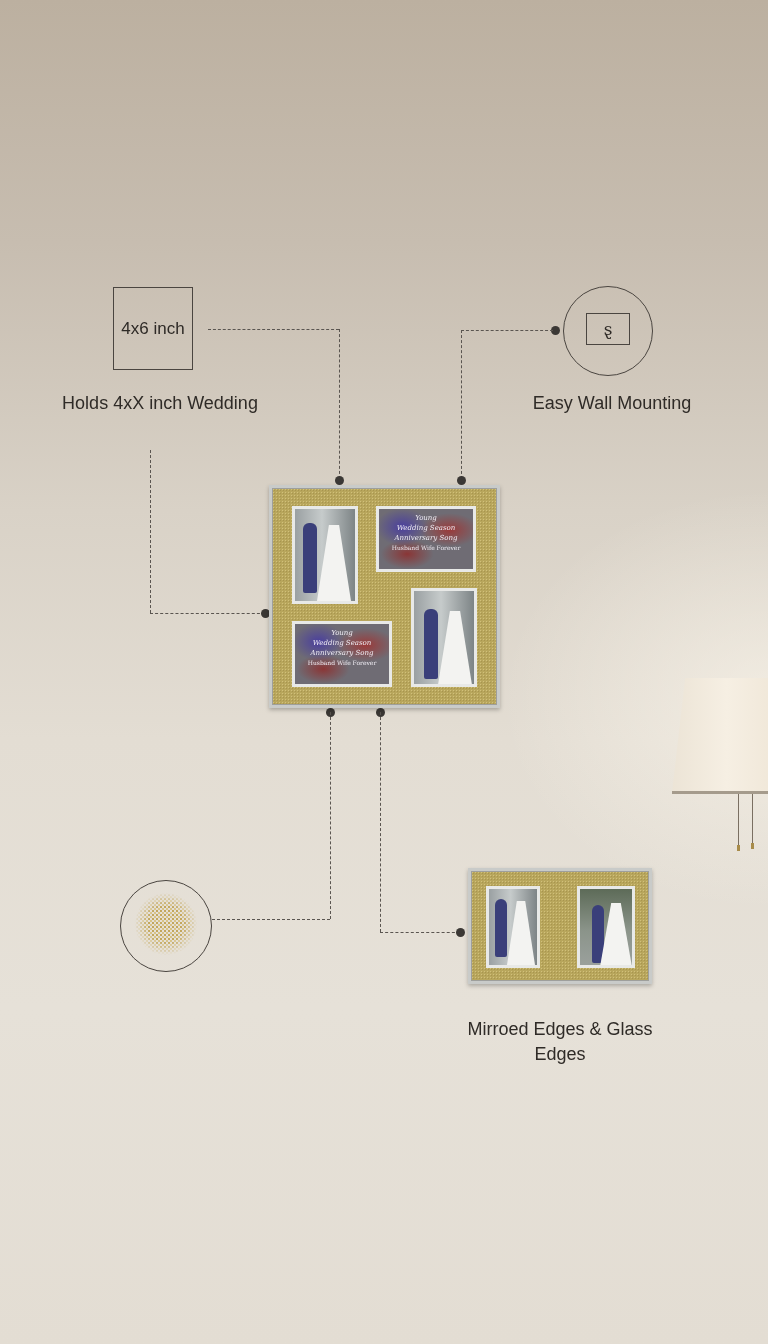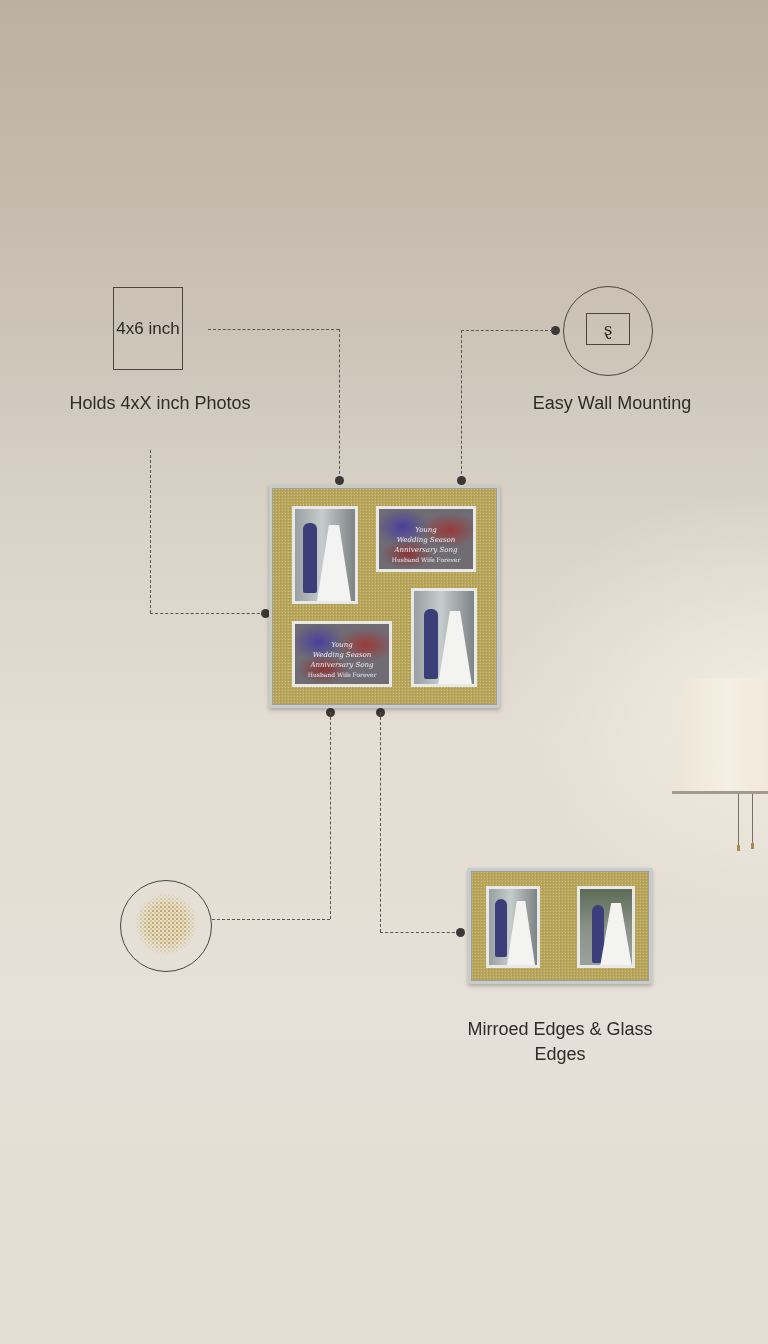--- a/index.html
+++ b/index.html
@@ -11,21 +11,21 @@
       radial-gradient(ellipse 380px 300px at 768px 700px, rgba(255,250,240,0.55), rgba(255,250,240,0) 70%),
       linear-gradient(180deg, #bcb0a0 0%, #c7bdb0 18%, #d9d2c7 38%, #e3ddd3 55%, #e6e1d8 75%, #e3ddd3 100%);
   }
   .label {
     position: absolute; text-align: center; font-size: 18px; line-height: 25px; color: #2f2b27;
   }
   .dash-h { position: absolute; height: 0; border-top: 1.5px dashed #5a5550; }
   .dash-v { position: absolute; width: 0; border-left: 1.5px dashed #5a5550; }
   .dot { position: absolute; width: 9px; height: 9px; border-radius: 50%; background: #3b3835; }
   .size-box {
-    position: absolute; left: 113px; top: 287px; width: 70px; height: 83px;
+    position: absolute; left: 113px; top: 287px; width: 80px; height: 83px;
     border: 1.5px solid #4a4540; box-sizing: border-box;
     display: flex; align-items: center; justify-content: center; font-size: 17px;
   }
   .circle {
     position: absolute; border: 1.5px solid #4a4540; border-radius: 50%; box-sizing: border-box;
   }
   .hook-rect {
     position: absolute; left: 22px; top: 26px; width: 44px; height: 32px;
     border: 1.5px solid #4a4540; box-sizing: border-box;
     display:flex; align-items:center; justify-content:center;
@@ -55,21 +55,21 @@
   }
   .photo .groom { position: absolute; background: #3a3f7a; border-radius: 6px 6px 2px 2px; }
   .photo .bride { position: absolute; background: #f3f3f1; clip-path: polygon(35% 0, 65% 0, 100% 100%, 0 100%); }
   .photo.card {
     background:
       radial-gradient(ellipse 40% 45% at 25% 30%, #4a3f9e 0%, transparent 70%),
       radial-gradient(ellipse 45% 40% at 75% 35%, #9a3a3a 0%, transparent 70%),
       radial-gradient(ellipse 40% 35% at 30% 75%, #8a3636 0%, transparent 70%),
       #6f6c74;
     color: #f1eef5; font-family: "DejaVu Serif", serif; font-style: italic; font-size: 7px;
-    text-align: center; line-height: 10px; padding-top: 16px;
+    text-align: center; line-height: 10px; padding-top: 4px;
   }
   .lamp-shade {
     position: absolute; left: 672px; top: 678px; width: 110px; height: 115px;
     background: linear-gradient(90deg, #ece4d6 0%, #f6efe3 50%, #efe6d7 100%);
     clip-path: polygon(12% 0, 100% 0, 100% 100%, 0 100%);
   }
   .lamp-rim { position: absolute; left: 672px; top: 791px; width: 96px; height: 3px; background: #a59b8c; }
   .lamp-chain { position: absolute; width: 1px; background: #7a6f62; }
   .lamp-pull { position: absolute; width: 3px; height: 6px; background: #a88c4a; }
 </style>
@@ -95,21 +95,21 @@
 
 <div class="dot" style="left:376px; top:708px;"></div>
 <div class="dash-v" style="left:380px; top:712px; height:220px;"></div>
 <div class="dash-h" style="left:380px; top:932px; width:80px;"></div>
 <div class="dot" style="left:456px; top:928px;"></div>
 
 <div class="size-box">
   <span>4x6 inch</span>
 </div>
 <div class="label" style="left:40px; top:391px; width:240px;">
-  <span>Holds 4xX inch Photos</span>
+  <span>Holds 4xX inch Wedding</span>
 </div>
 
 <div class="circle" style="left:563px; top:286px; width:90px; height:90px;">
   <div class="hook-rect">
     <span style="font-family:'DejaVu Serif',serif; font-size:17px; line-height:1;">ȿ</span>
   </div>
 </div>
 <div class="label" style="left:497px; top:391px; width:230px;">
   <div>Easy Wall Mounting</div>
 </div>

